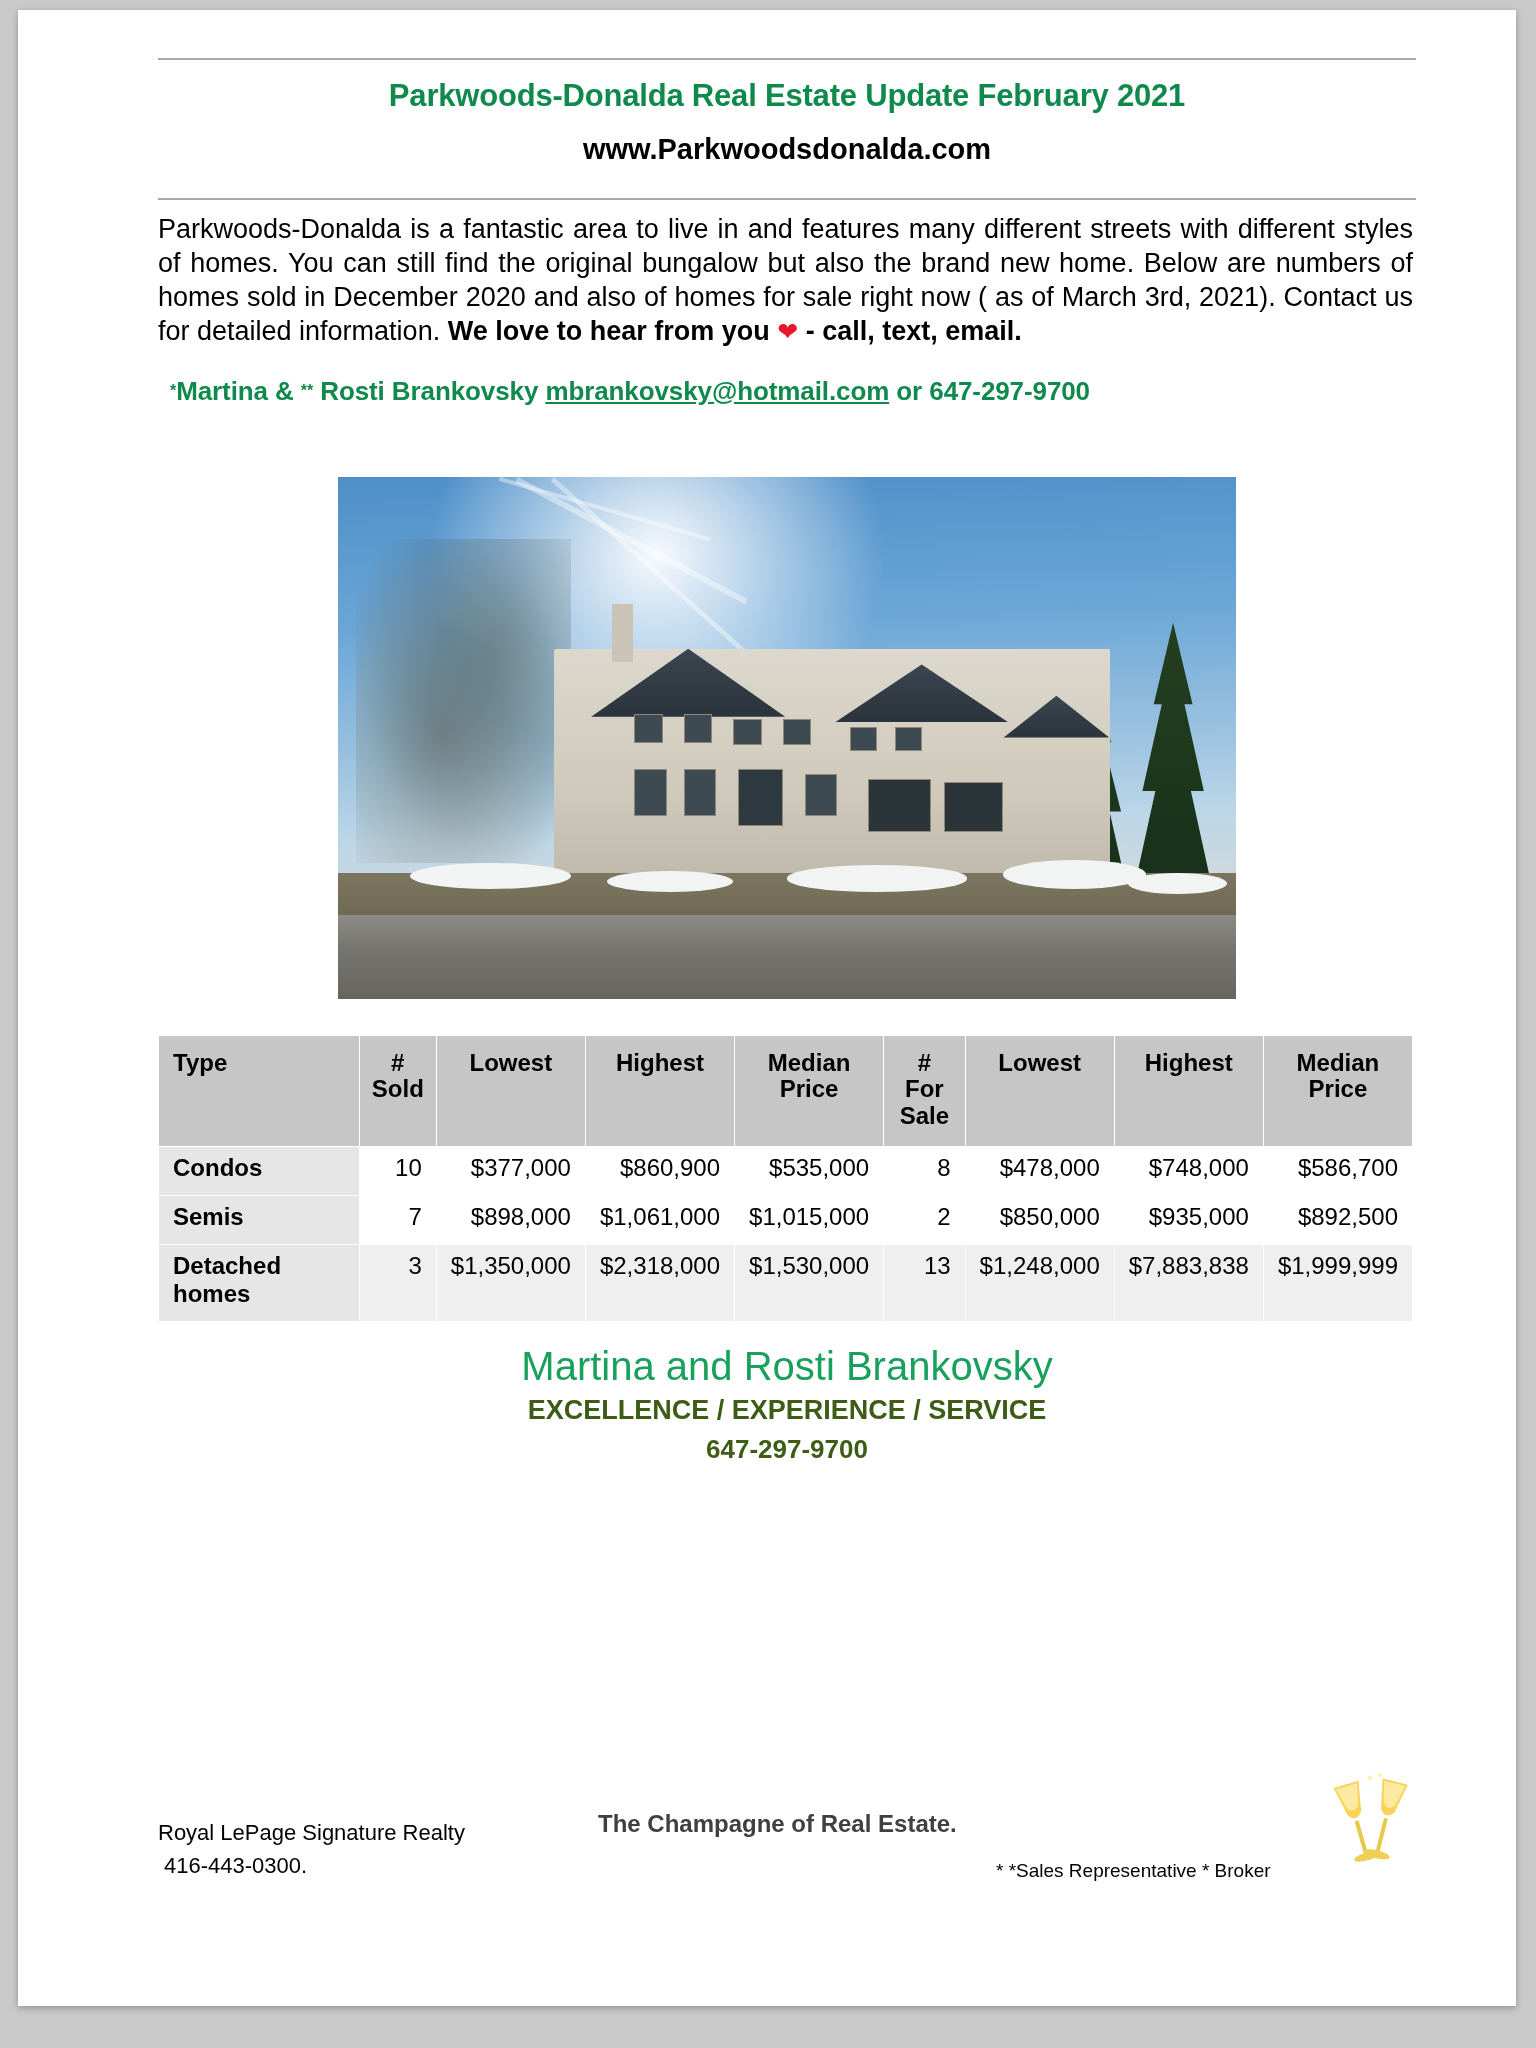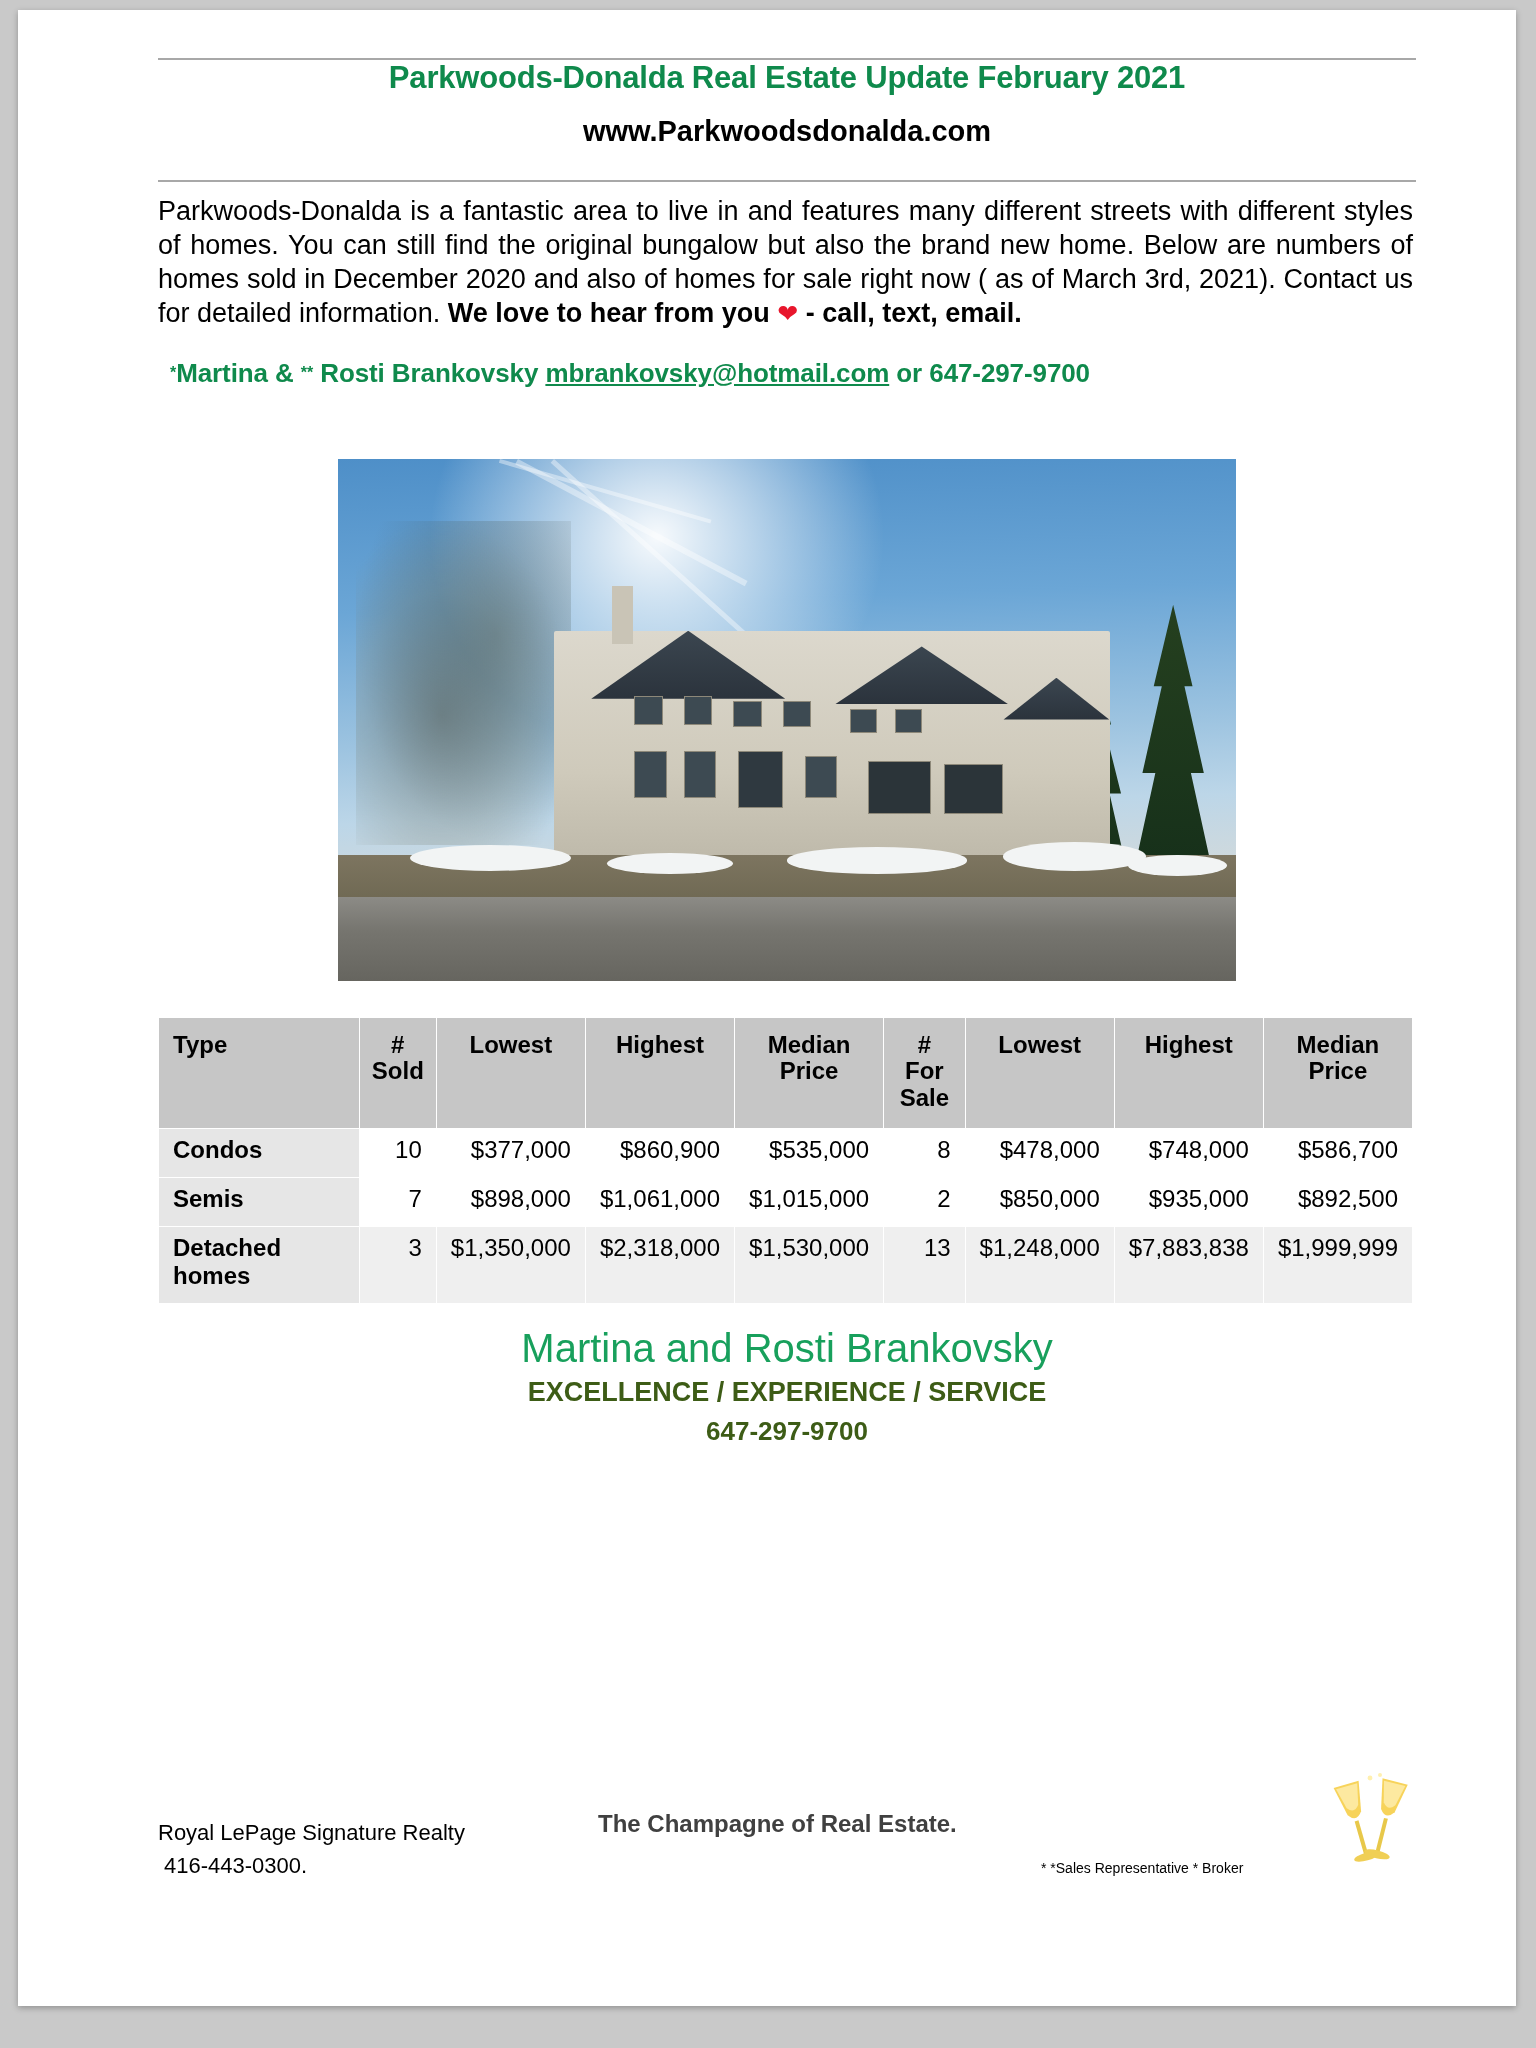--- a/index.html
+++ b/index.html
@@ -39,20 +39,21 @@
     margin: 0;
     width: 1258px;
   }
   .hdr-rule-top { margin-top: 48px; }
   .title {
     text-align: center;
     color: #0f8a4c;
     font-weight: bold;
     font-size: 31px;
     letter-spacing: -0.2px;
+    margin-top: 18px;
   }
   .subtitle {
     text-align: center;
     color: #000000;
     font-weight: bold;
     font-size: 29px;
     margin-top: 19px;
   }
   .hdr-rule-bottom { margin-top: 32px; }
 
@@ -275,23 +276,22 @@
   .champagne-tag {
     position: absolute;
     left: 440px; top: 28px;
     font-size: 24px;
     font-weight: bold;
     color: #404040;
   }
   .reps {
     position: absolute;
     left: 838px; top: 78px;
-    font-size: 14px;
+    font-size: 19px;
     color: #000;
-    margin-left: 45px;
   }
   .glasses {
     position: absolute;
     left: 1172px;
     top: -10px;
     width: 84px;
     height: 102px;
   }
 </style>
 </head>

